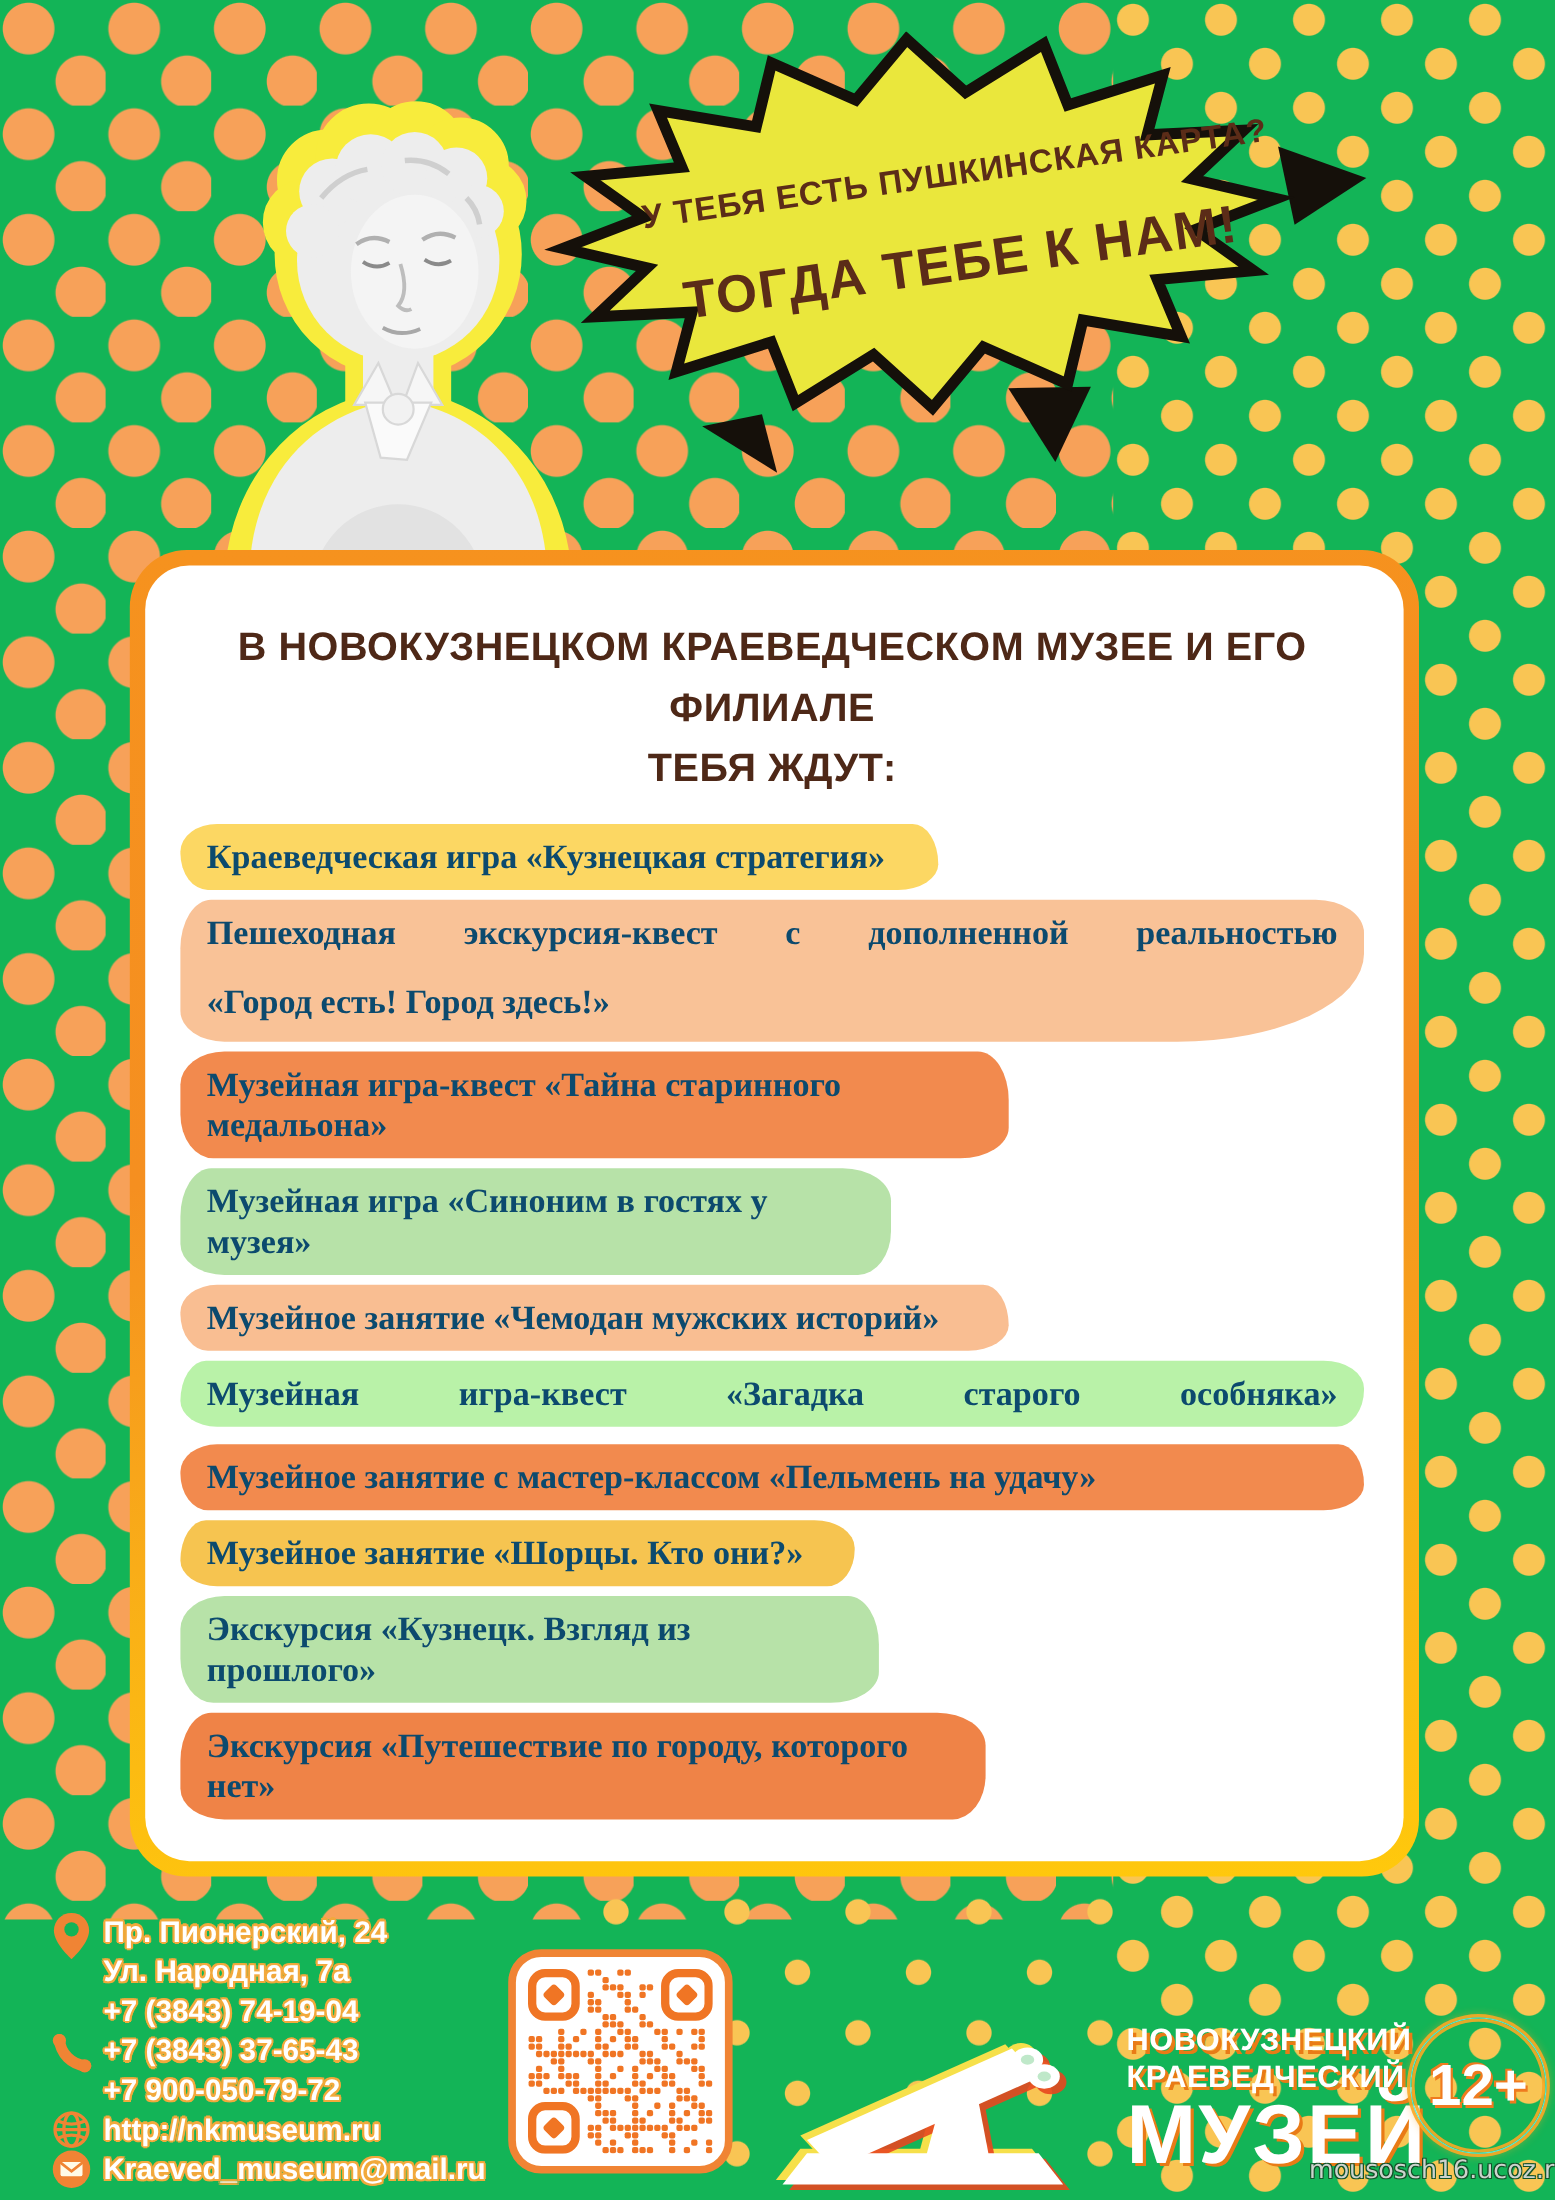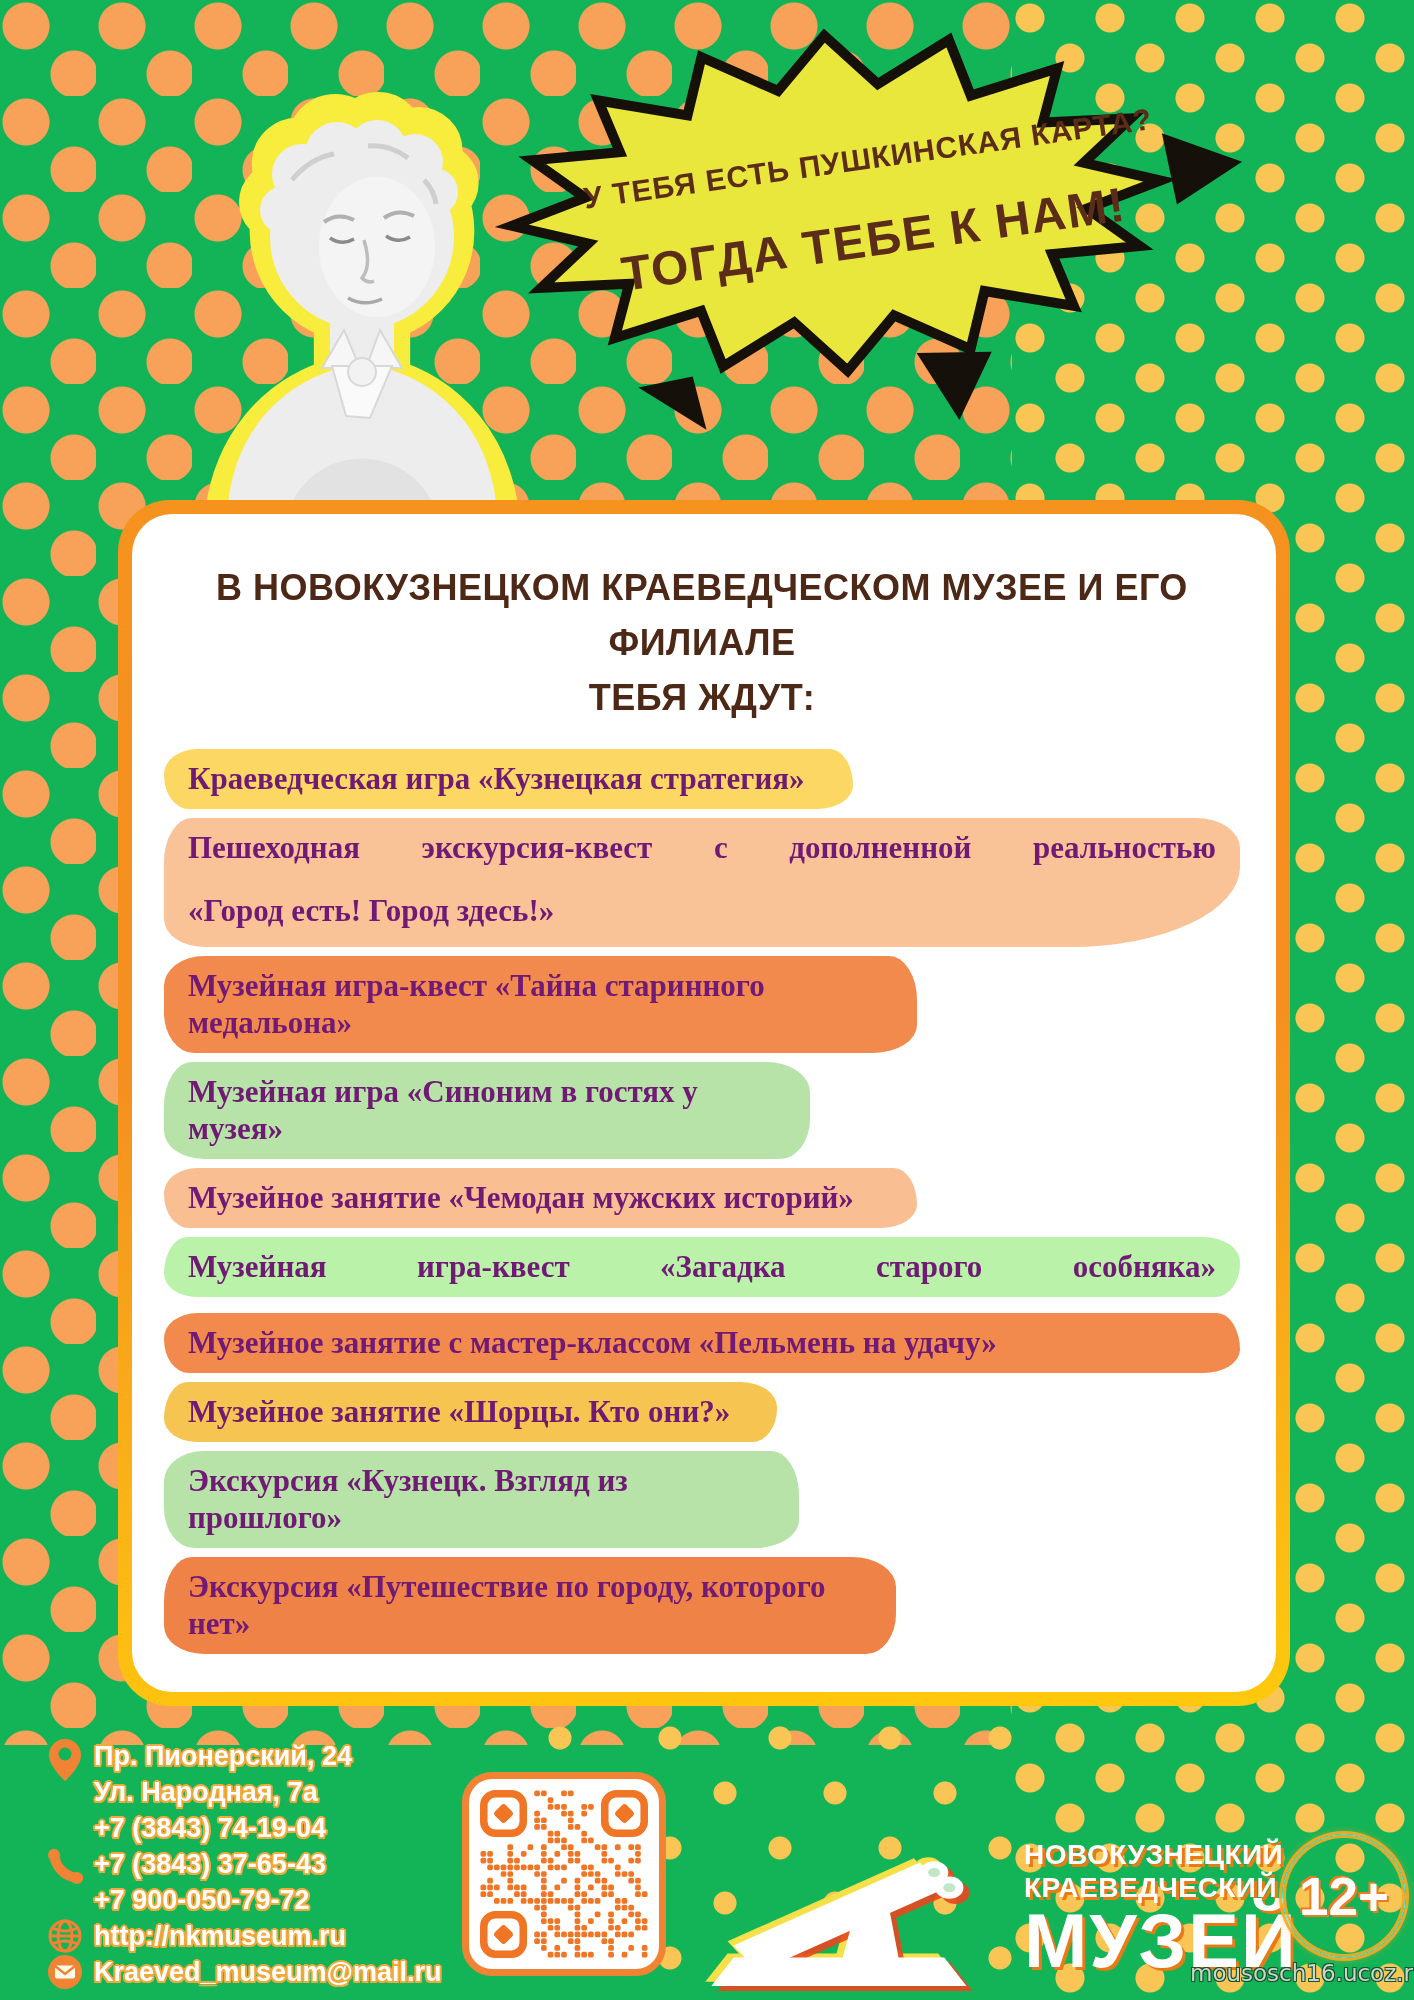--- a/index.html
+++ b/index.html
@@ -35,21 +35,21 @@
   .card-outer{left:118px;top:500px;width:1172px;height:1206px;z-index:4;
     border-radius:52px;padding:14px;box-sizing:border-box;
     background:linear-gradient(176deg,#f6921e 0%,#f58f20 45%,#f9ad18 72%,#ffc90c 100%);}
   .card-inner{width:100%;height:100%;background:#ffffff;border-radius:40px;
     box-sizing:border-box;padding:30px 36px 18px 32px;overflow:hidden;}
   .card-title{color:#4e2817;font-weight:bold;font-size:36px;line-height:55px;
     text-align:center;letter-spacing:0.5px;margin-top:16px;}
   .events{margin-top:24px;}
   .event{box-sizing:border-box;padding:11px 24px 12px;margin-bottom:9px;
     font-family:"Liberation Serif",serif;font-weight:bold;font-size:31px;
-    color:#701a75;}
+    color:#0c4a6e;}
   .event:nth-child(odd){border-radius:40px 28px 44px 30px / 30px 44px 28px 40px;}
   .event:nth-child(even){border-radius:28px 44px 30px 40px / 44px 30px 40px 28px;}
   .event .l1{line-height:37px;}
   .event.justify .l1{text-align:justify;text-align-last:justify;}
   .event.two-line .l1{text-align:justify;text-align-last:justify;}
   .event.two-line .l2{margin-top:26px;line-height:37px;}
   .event.two-line{border-bottom-right-radius:170px 80px;padding-bottom:18px;}
   
   .contacts{left:44px;top:1738px;z-index:4;color:#ffffff;font-weight:bold;
     font-size:27px;line-height:36px;

